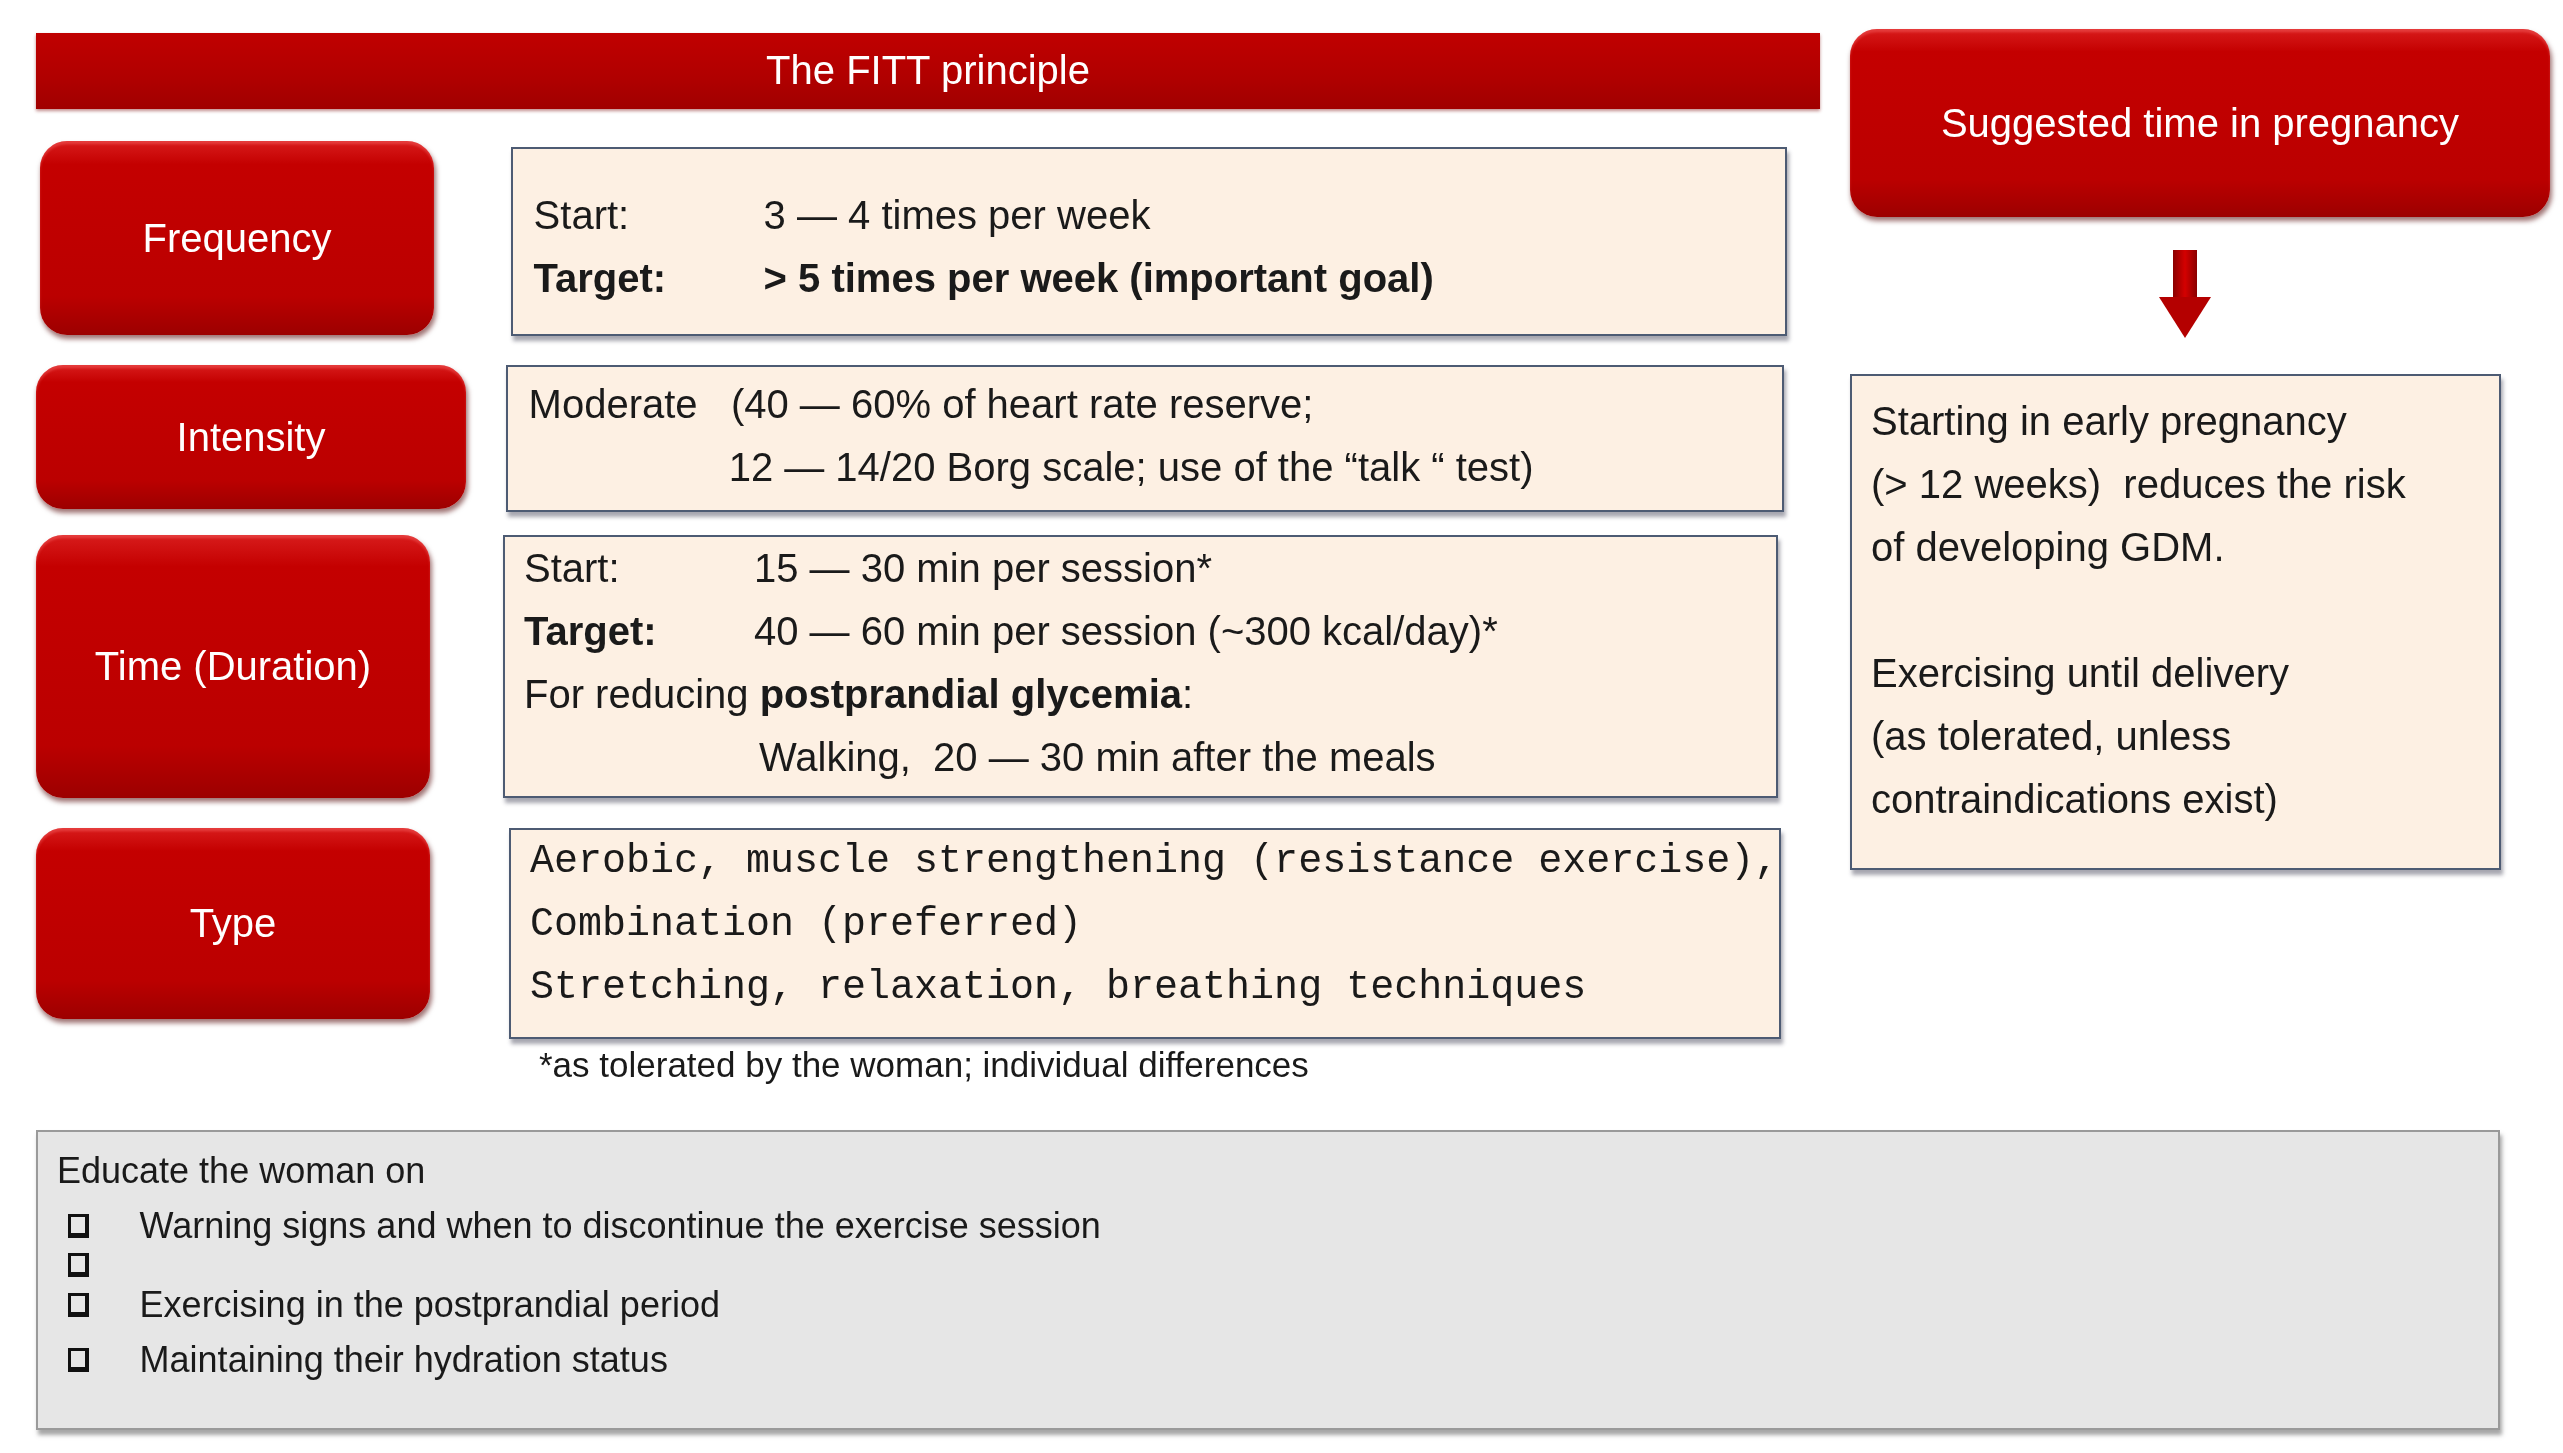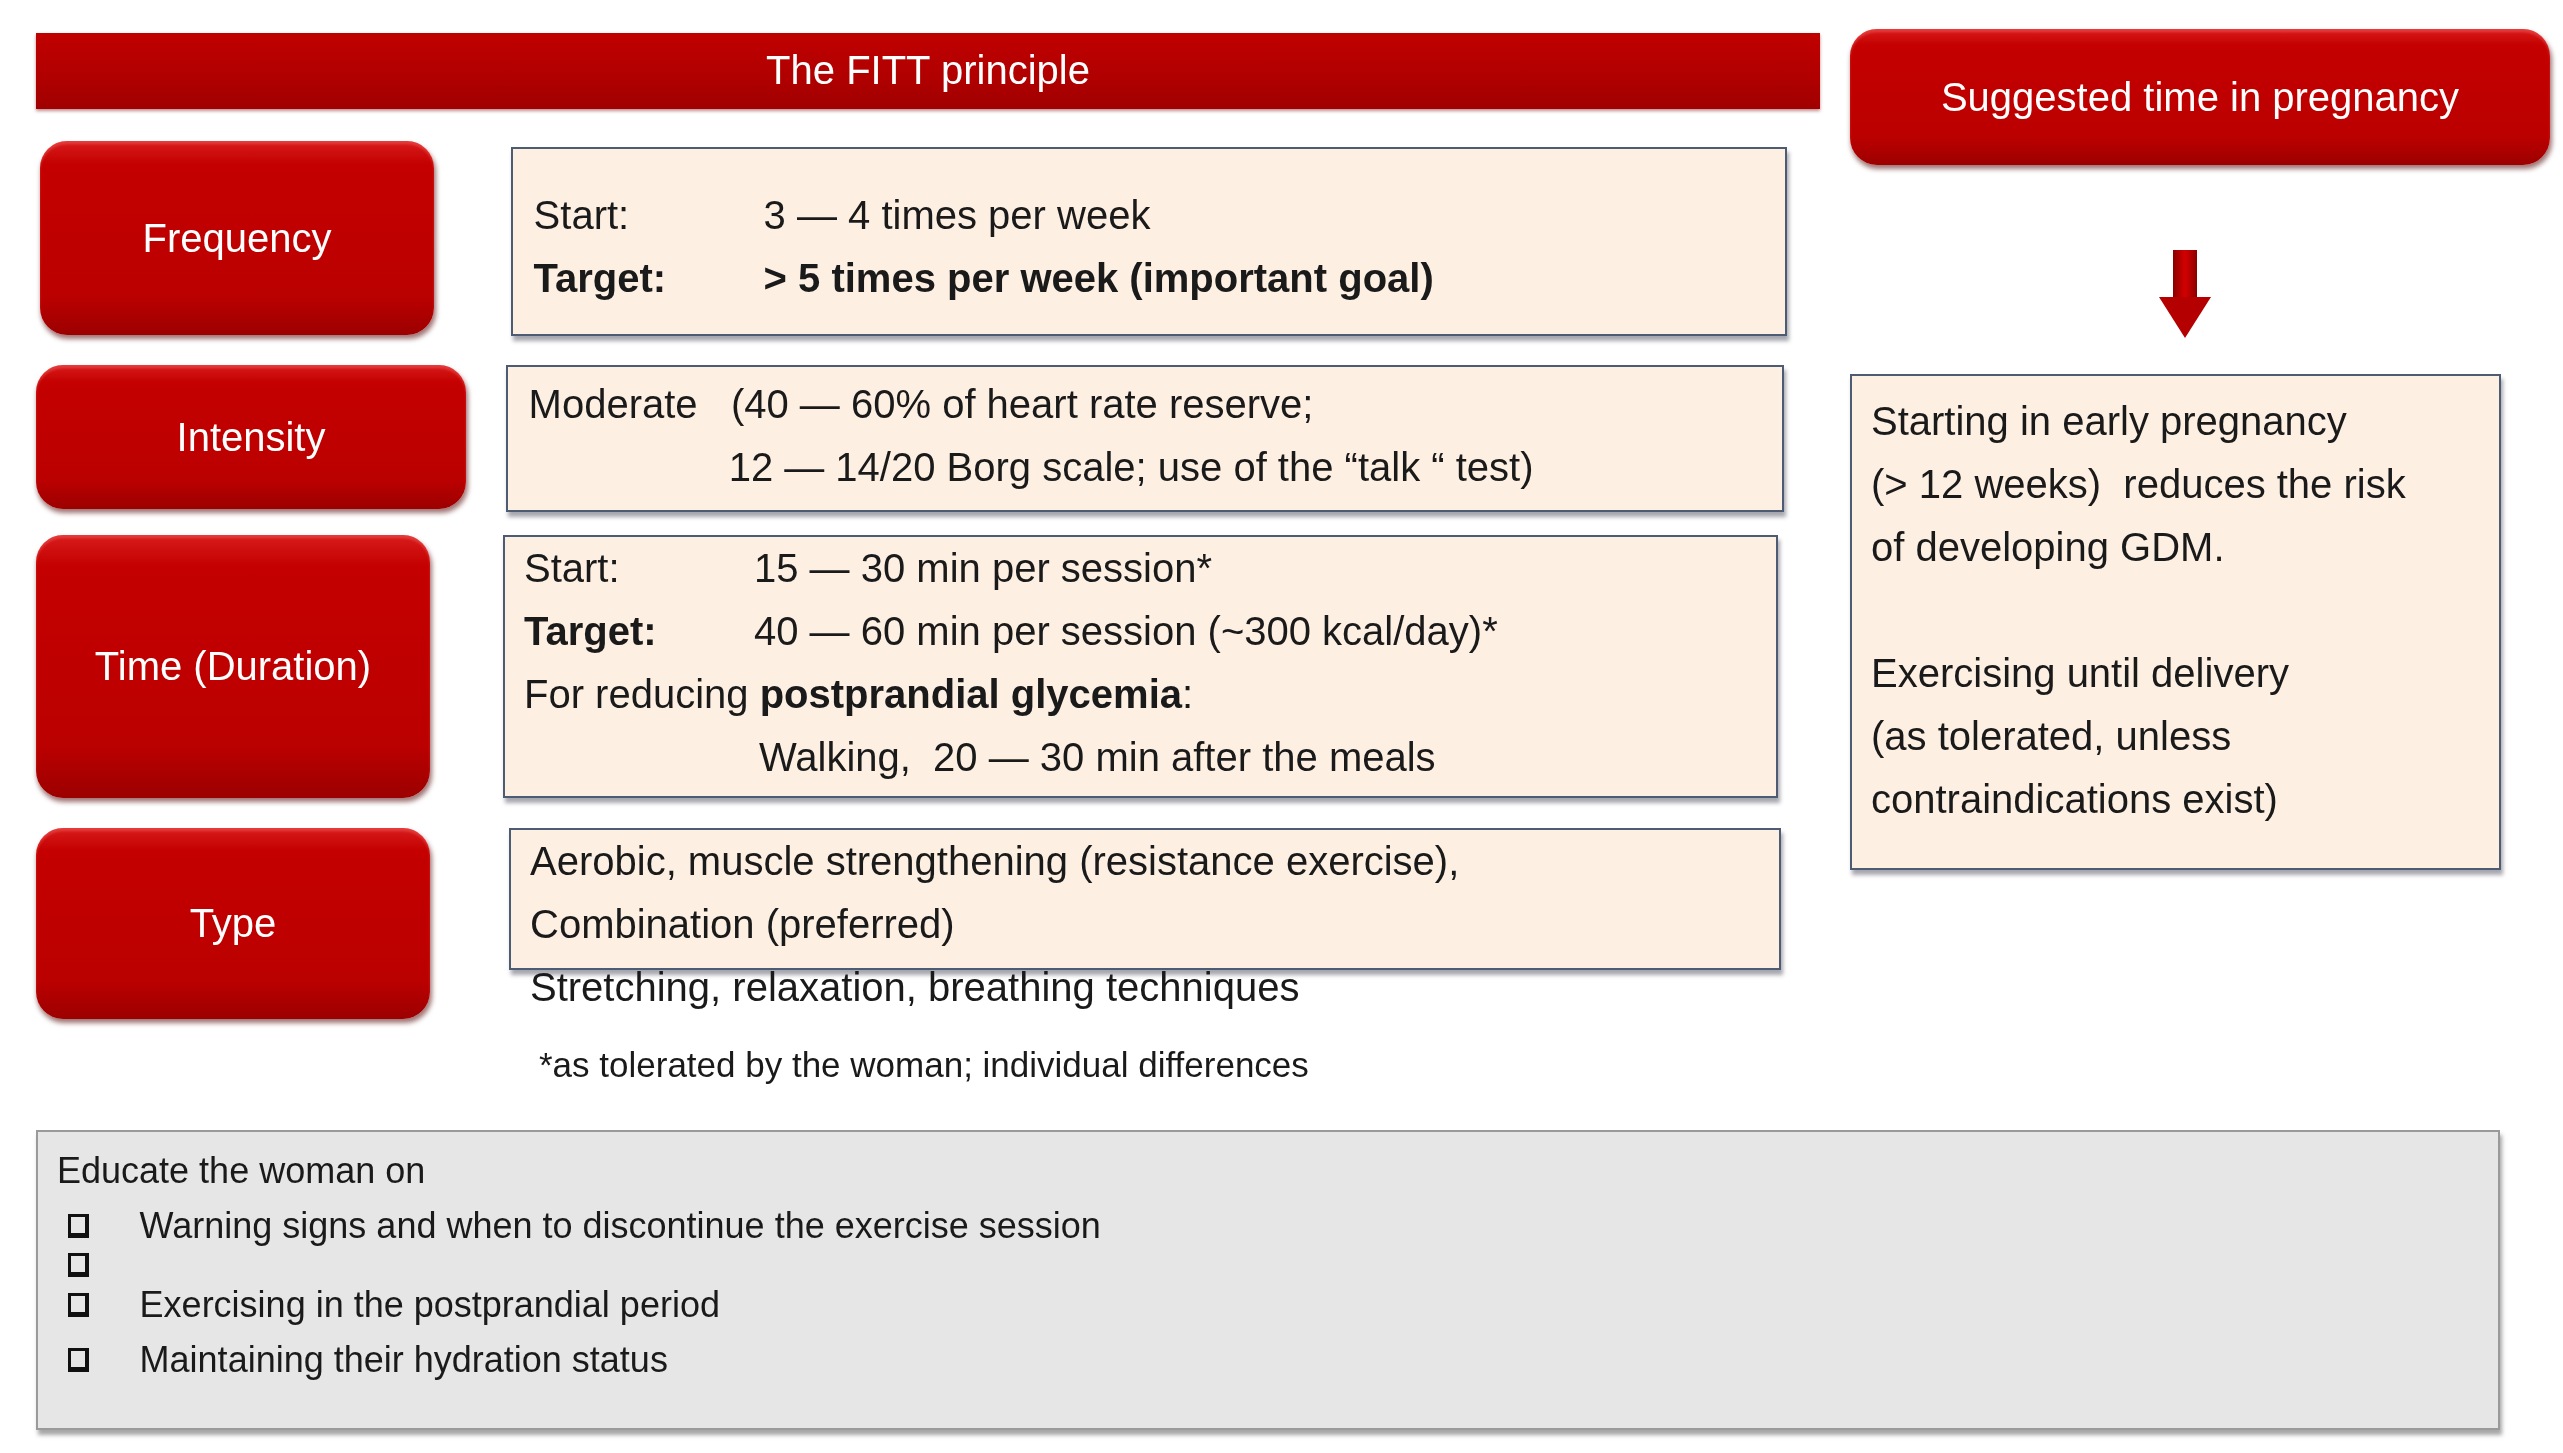--- a/index.html
+++ b/index.html
@@ -69,29 +69,29 @@
   </div>
   <div class="row">
     <span>For reducing </span><span class="b">postprandial glycemia</span><span>:</span>
   </div>
   <div class="row" style="padding-left:235px;">Walking,  20 — 30 min after the meals</div>
 </div>
 
 <div class="abs red-btn" style="left:36px;top:828px;width:394px;height:191px;">
   <span>Type</span>
 </div>
-<div class="abs content-box" style="left:509px;top:828px;width:1272px;height:142px;padding:0 0 0 19px;">
+<div class="abs content-box" style="left:509px;top:828px;width:1272px;height:211px;padding:0 0 0 19px;font-family:Liberation Mono, monospace;">
   <div class="row">Aerobic, muscle strengthening (resistance exercise),</div>
   <div class="row">Combination (preferred)</div>
   <div class="row">Stretching, relaxation, breathing techniques</div>
 </div>
 
 <div class="abs footnote" style="left:539px;top:1045px;">*as tolerated by the woman; individual differences</div>
 
-<div class="abs red-btn" style="left:1850px;top:29px;width:700px;height:136px;">
+<div class="abs red-btn" style="left:1850px;top:29px;width:700px;height:188px;">
   <span>Suggested time in pregnancy</span>
 </div>
 <div class="abs arrow-shaft"></div>
 <div class="abs arrow-head"></div>
 
 <div class="abs content-box" style="left:1850px;top:374px;width:651px;height:496px;padding:14.3px 0 0 19px;">
   <div>Starting in early pregnancy</div>
   <div style="white-space:pre;">(&gt; 12 weeks)  reduces the risk</div>
   <div>of developing GDM.</div>
   <div style="height:63px;"></div>

